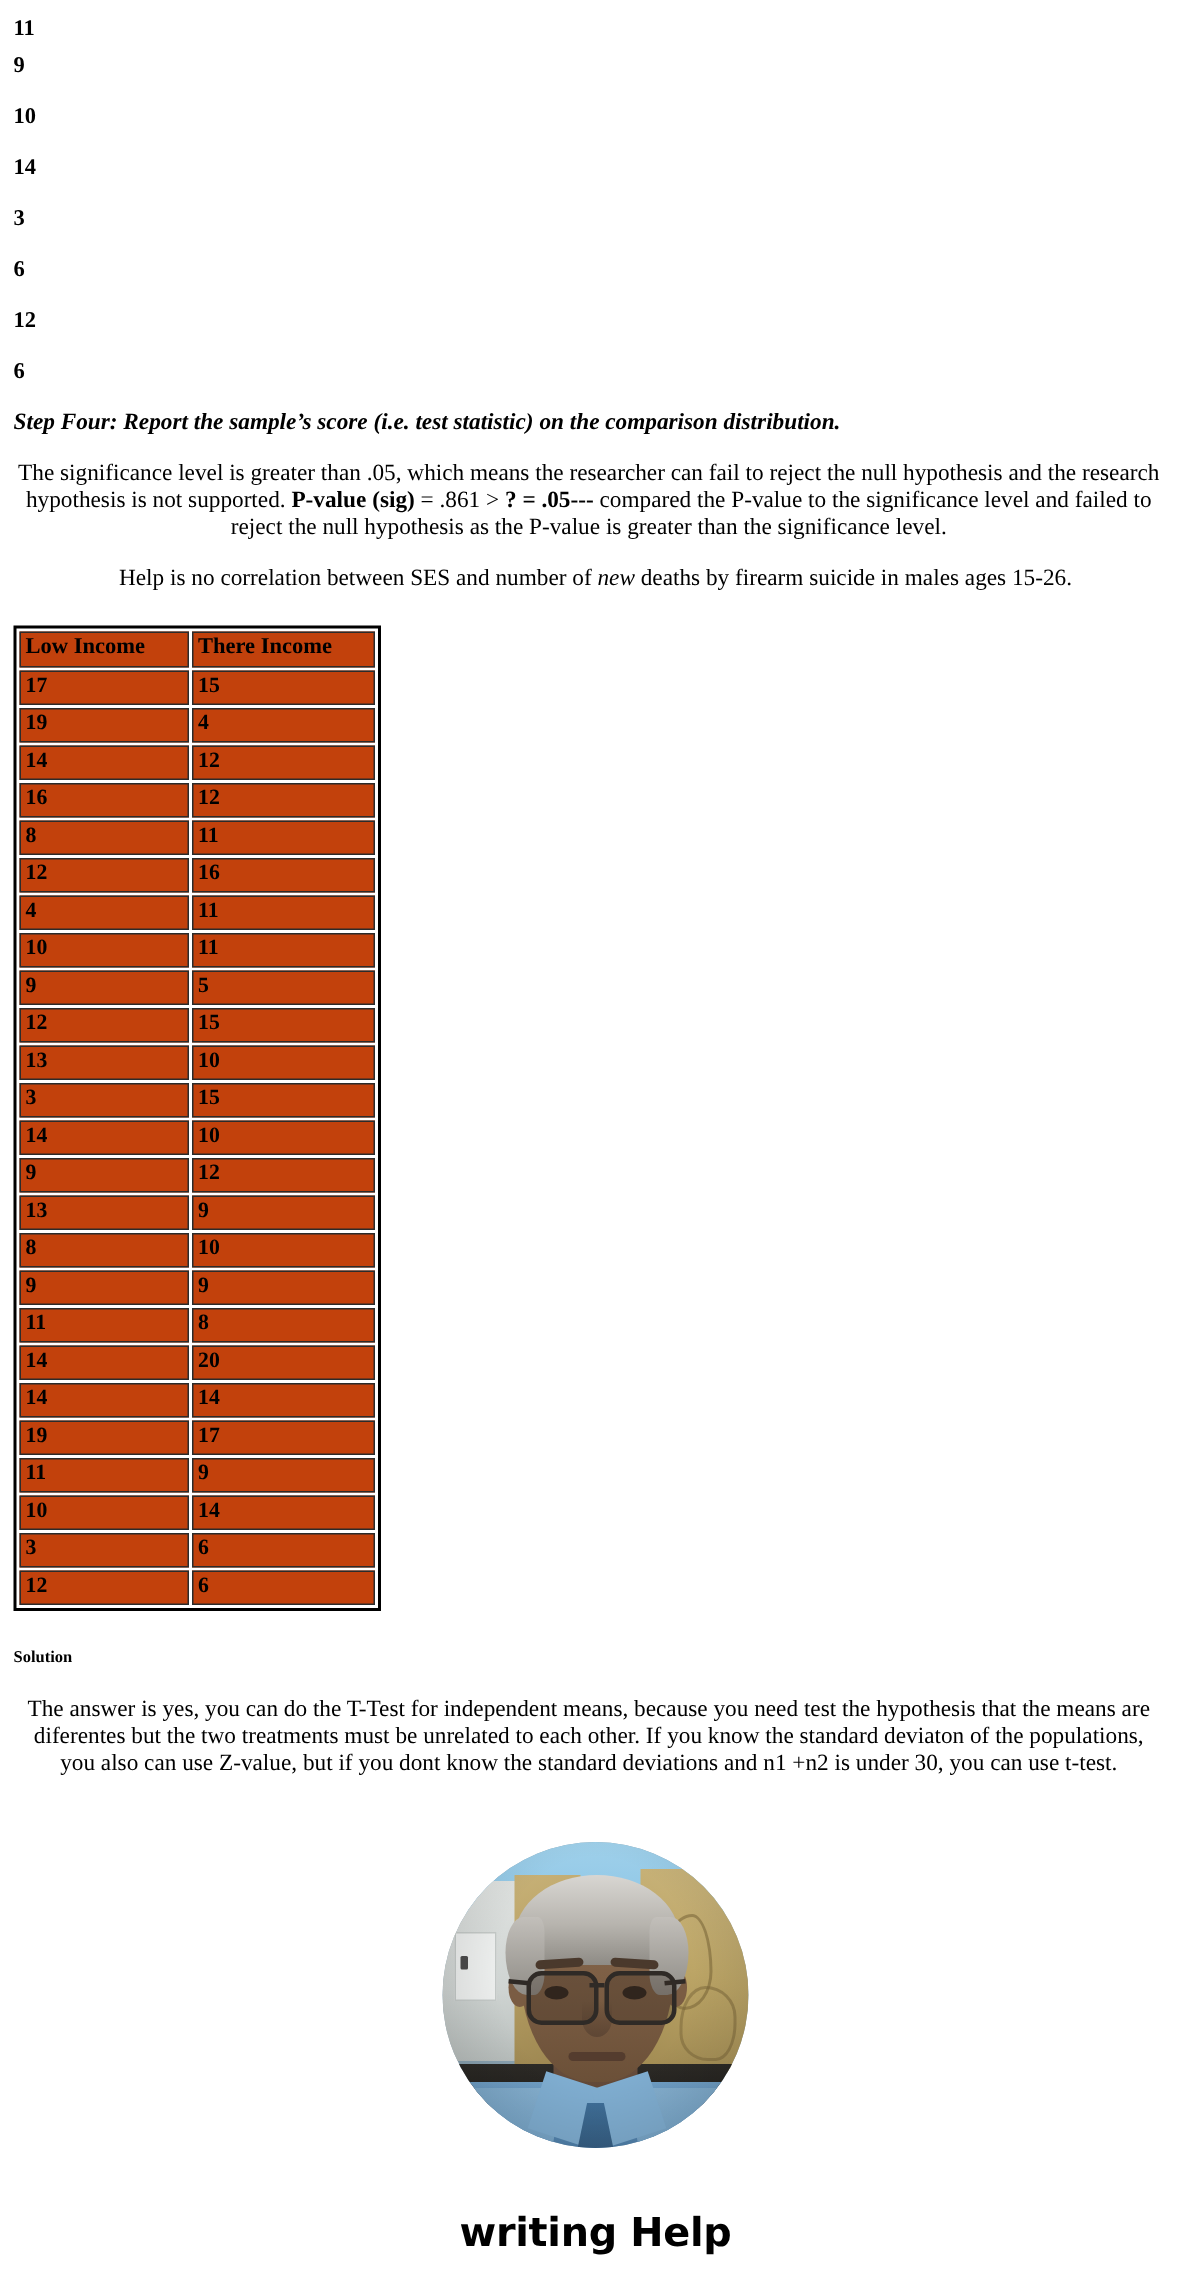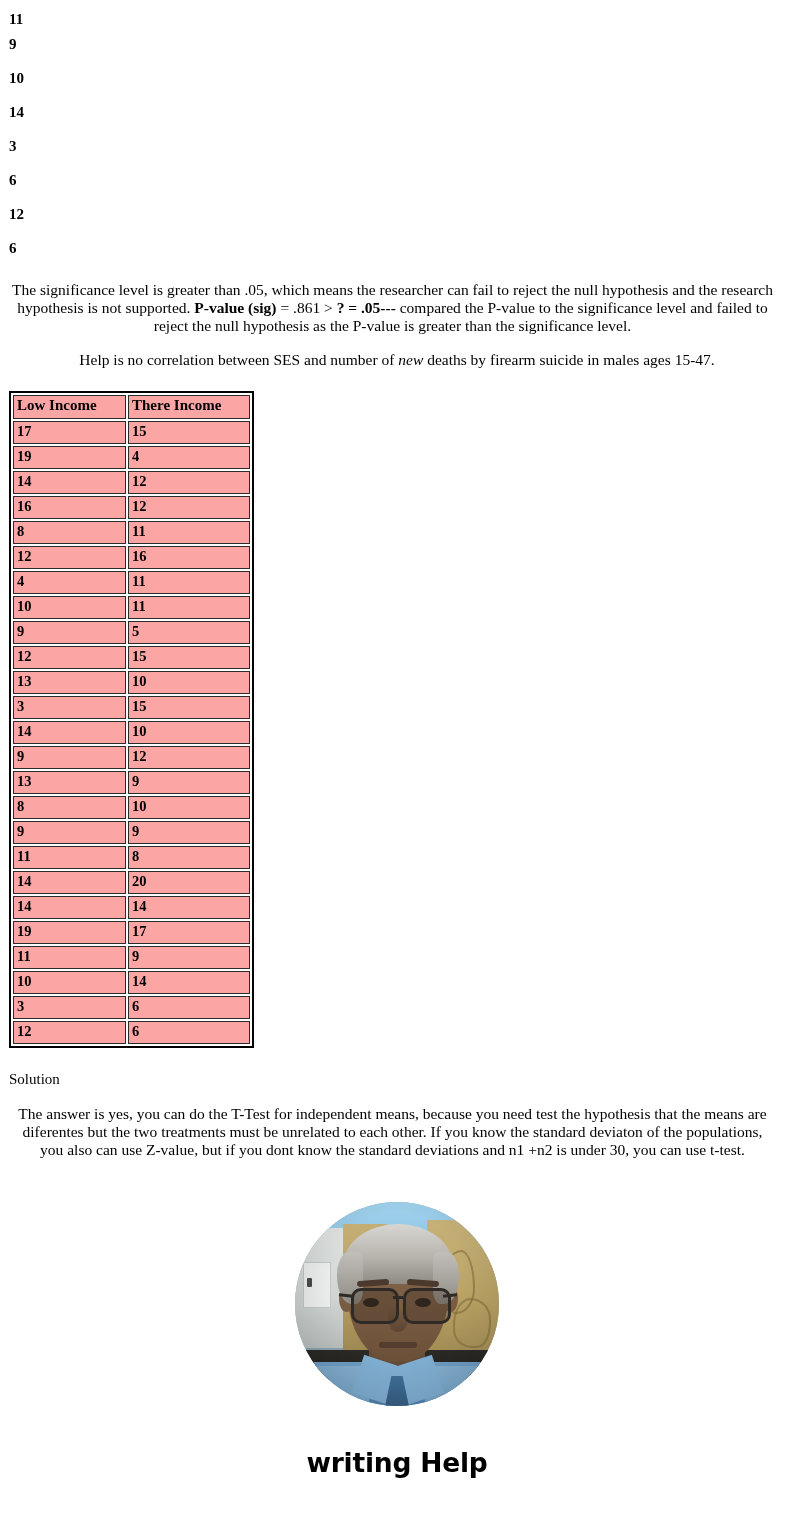--- a/index.html
+++ b/index.html
@@ -84,35 +84,35 @@
   table.income th {
     border: 1px solid #2b2b2b;
     font-family: "Liberation Serif", "DejaVu Serif", serif;
     font-weight: bold;
     font-size: 14.5px;
     line-height: 15px;
     text-align: left;
     padding: 2px 0 3px 3px;
     height: 16px;
     vertical-align: top;
-    background: #fca5a5;
+    background: #c2410c;
   }
   table.income th {
     font-size: 15px;
     padding-top: 2px;
     padding-bottom: 4px;
   }
   table.income col.c1 { width: 113px; }
   table.income col.c2 { width: 122px; }
 
   
   h2.solution {
     font-family: "Liberation Serif", "DejaVu Serif", serif;
-    font-weight: normal;
-    font-size: 15px;
+    font-weight: bold;
+    font-size: 11px;
     line-height: 20px;
     margin: 21px 0 0 9px;
   }
 
   
   .avatar-block {
     width: 794px;
     display: flex;
     justify-content: center;
     margin-top: 43px;
@@ -332,24 +332,25 @@
     <li>11</li>
     <li>9</li>
     <li>10</li>
     <li>14</li>
     <li>3</li>
     <li>6</li>
     <li>12</li>
     <li>6</li>
   </ul>
 
+  <div class="step-head">Step Four: Report the sample’s score (i.e. test statistic) on the comparison distribution.</div>
 
   <p class="para wide"><span>The significance level is greater than .05, which means the researcher can fail to reject the null hypothesis and the research hypothesis is not supported.   </span><span class="b">P-value (sig)</span><span> = .861 &gt; </span><span class="b">? = .05---</span><span> compared the P-value to the significance level and failed to reject the null hypothesis as the P-value is greater than the significance level.</span></p>
 
-  <p class="para"><span>Help is no correlation between SES and number of </span><span class="i">new</span><span> deaths by firearm suicide in males ages 15-47.</span></p>
+  <p class="para"><span>Help is no correlation between SES and number of </span><span class="i">new</span><span> deaths by firearm suicide in males ages 15-26.</span></p>
 
   <div class="table-wrap">
     <table class="income">
       <colgroup>
           <col class="c1">
           <col class="c2">
         </colgroup>
       <thead>
         <tr>
           <th>Low Income</th>

